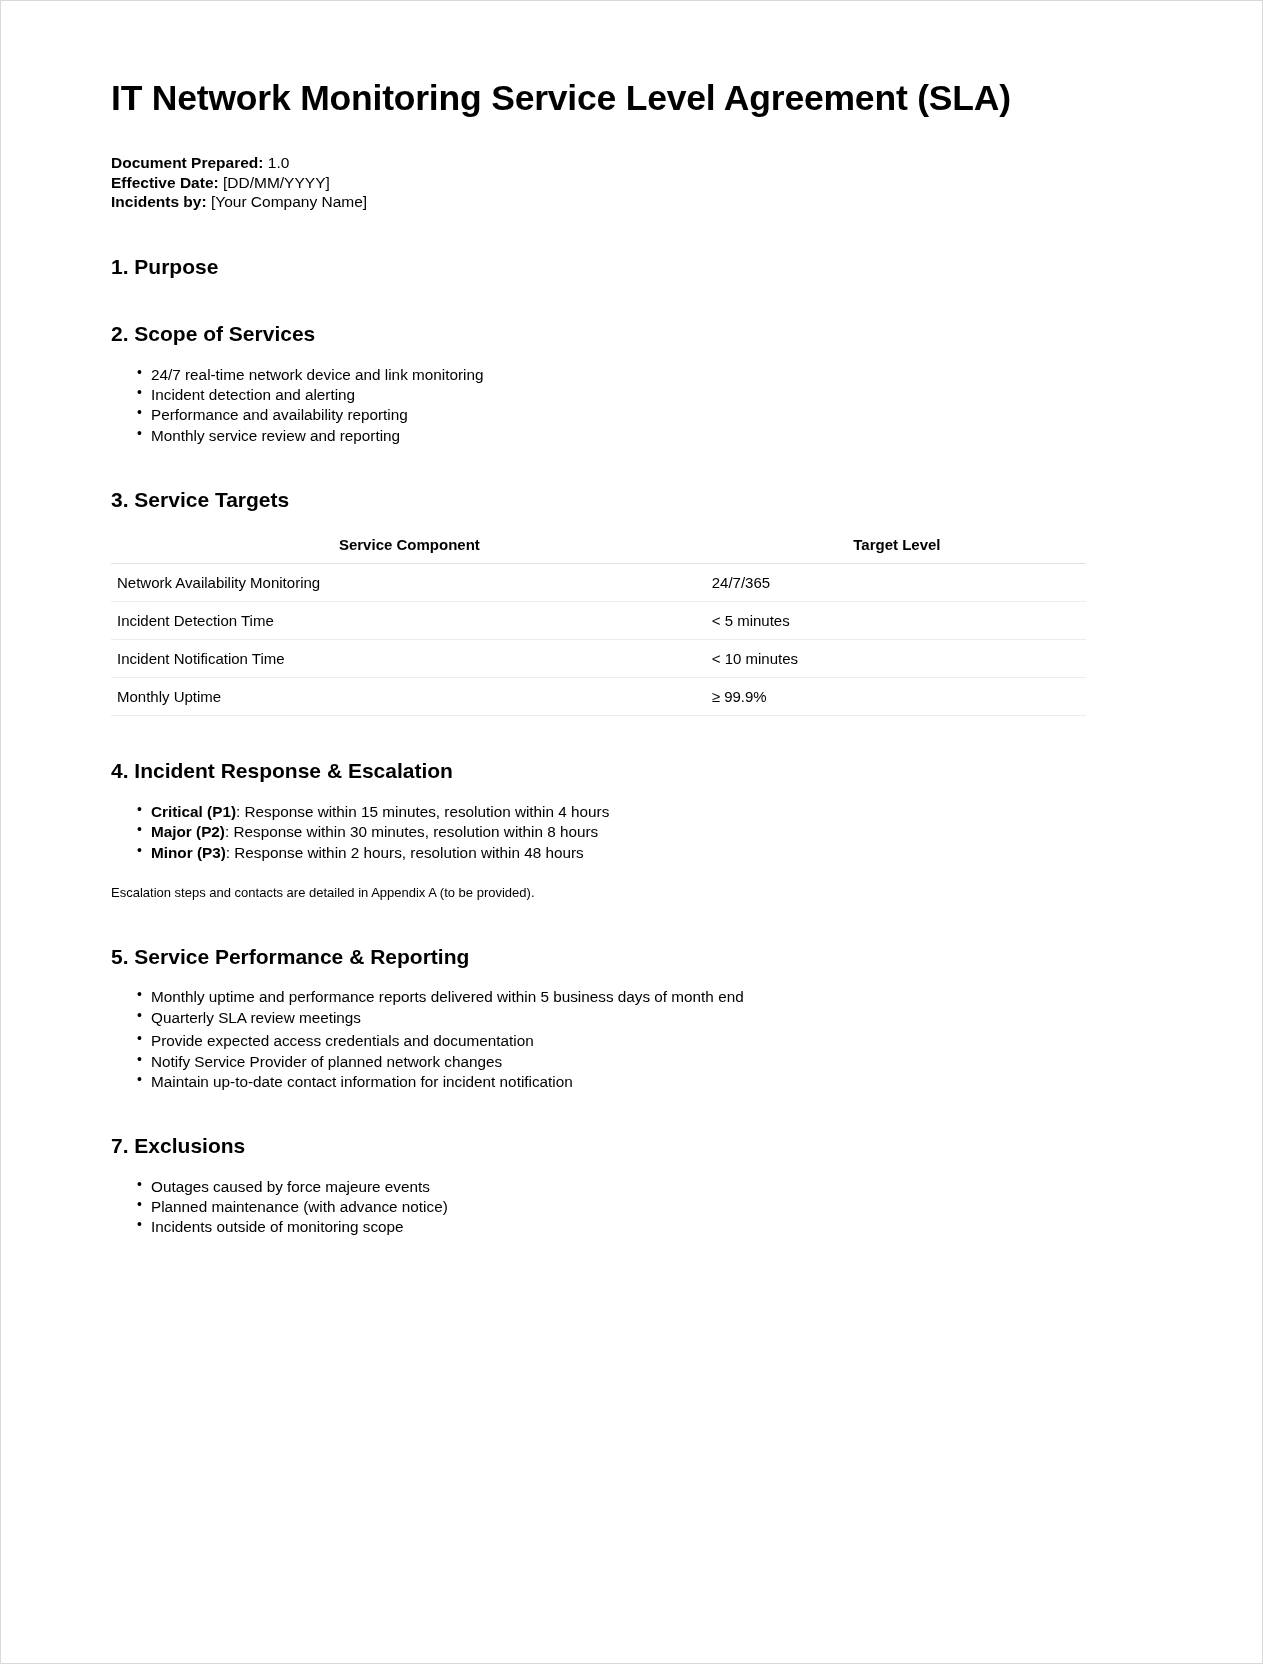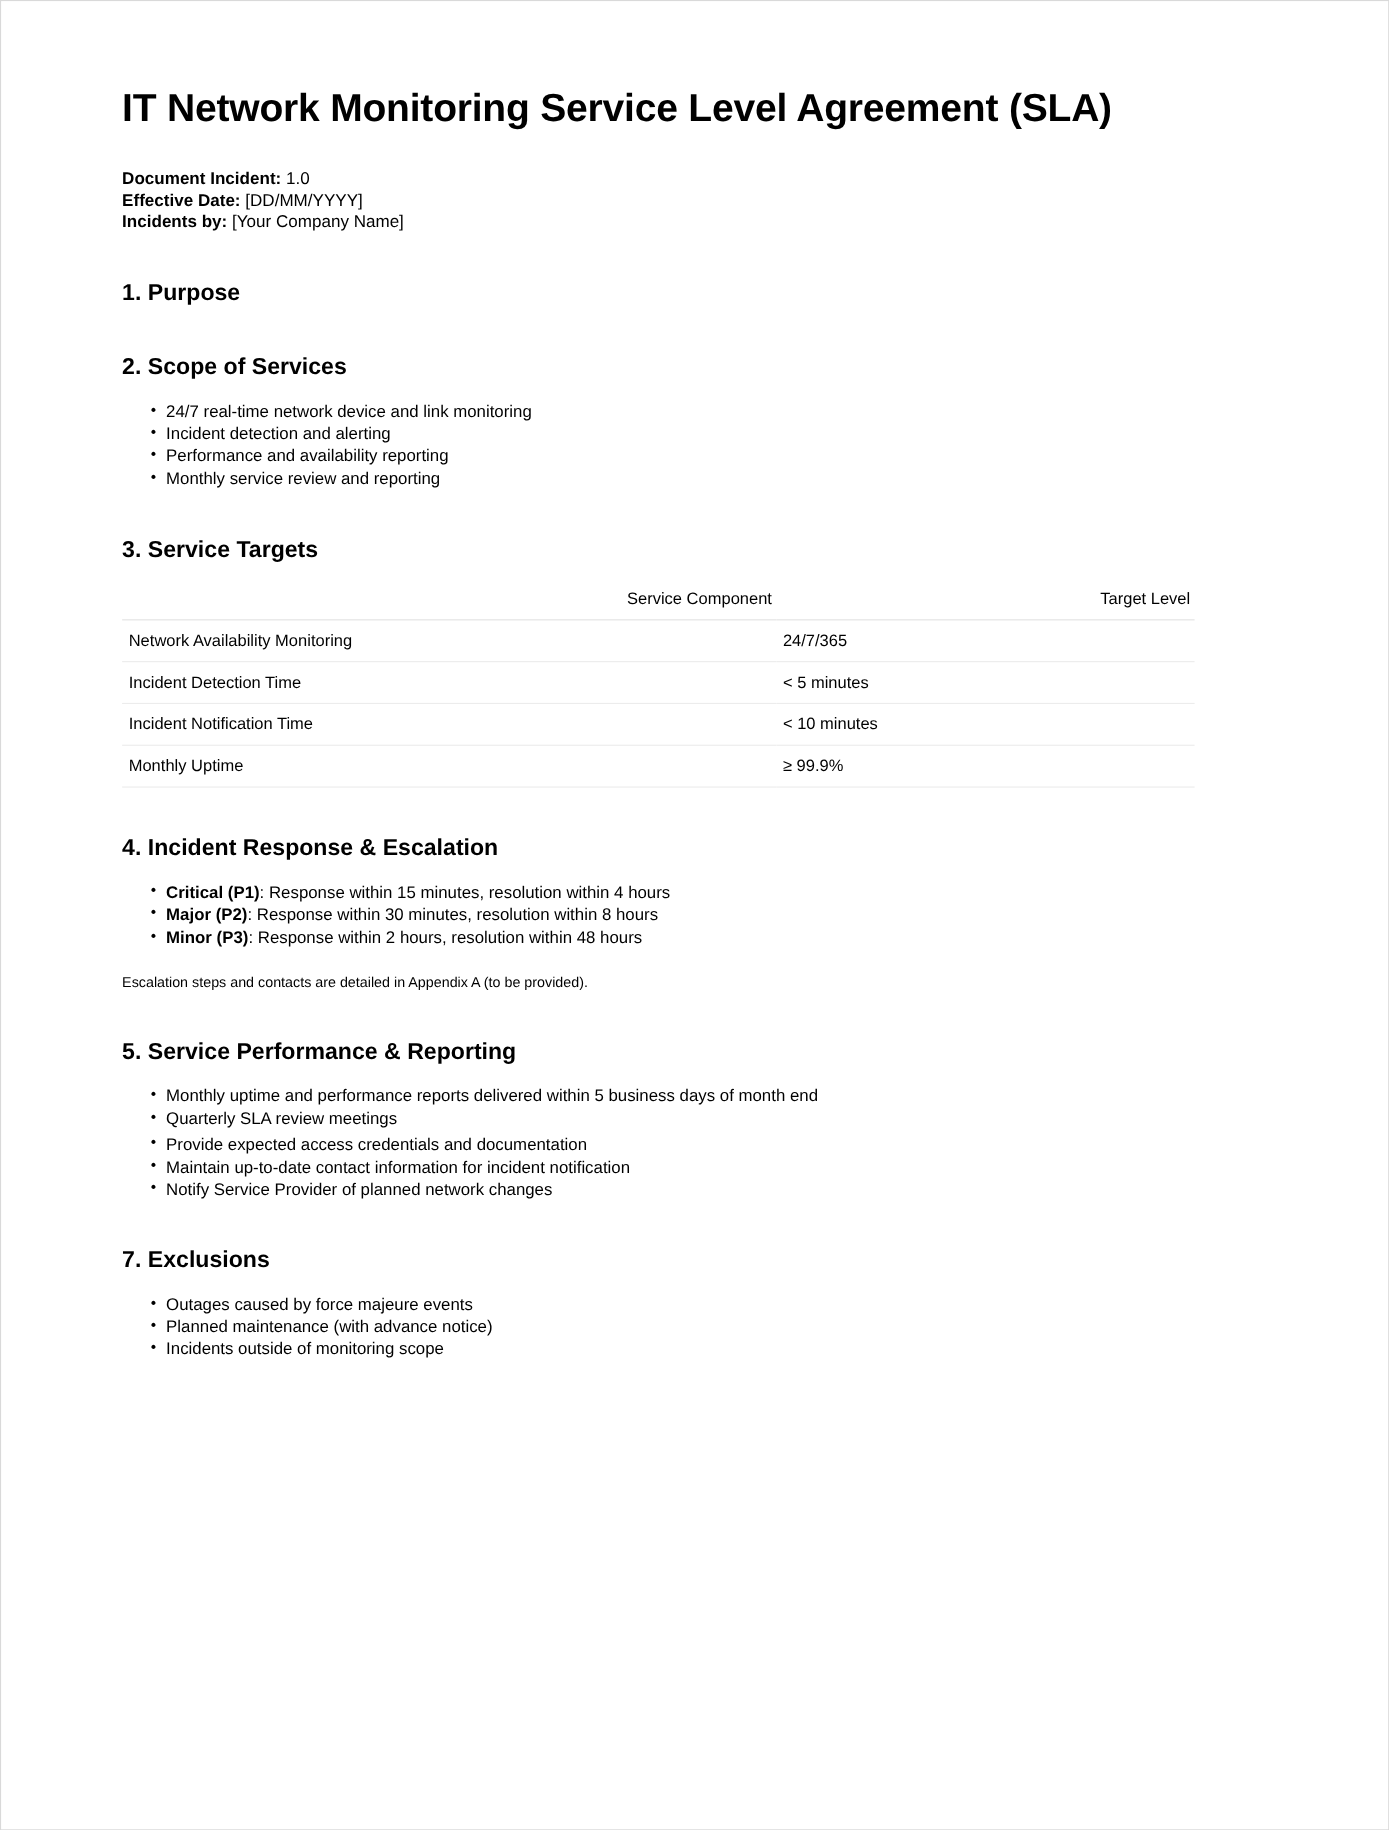--- a/index.html
+++ b/index.html
@@ -67,23 +67,23 @@
     font-size: 14px;
   }
   ul.bullets li .lead { font-weight: bold; }
   table.targets {
     border-collapse: collapse;
     width: 100%;
     max-width: 975px;
     margin-top: 2px;
   }
   table.targets th {
-    text-align: right;
+    text-align: center;
     font-size: 15px;
-    font-weight: normal;
+    font-weight: bold;
     padding: 6px 4px 10px 6px;
     border-bottom: 1px solid #e2e2e2;
   }
   table.targets td {
     text-align: left;
     font-size: 15px;
     padding: 10px 4px 10px 6px;
     border-bottom: 1px solid #ececec;
   }
   table.targets th.col-component,
@@ -97,21 +97,21 @@
 </style>
 </head>
 <body>
 
 <div class="page">
 
   <h1 class="doc-title">IT Network Monitoring Service Level Agreement (SLA)</h1>
 
   <div class="meta">
     <div class="meta-row">
-      <span class="meta-label">Document Incident:</span><span> 1.0</span>
+      <span class="meta-label">Document Prepared:</span><span> 1.0</span>
     </div>
     <div class="meta-row">
       <span class="meta-label">Effective Date:</span><span> [DD/MM/YYYY]</span>
     </div>
     <div class="meta-row">
       <span class="meta-label">Incidents by:</span><span> [Your Company Name]</span>
     </div>
   </div>
 
   <section>
@@ -172,22 +172,22 @@
     <h2 class="section-heading">5. Service Performance &amp; Reporting</h2>
     <ul class="bullets">
       <li><span>Monthly uptime and performance reports delivered within 5 business days of month end</span></li>
       <li><span>Quarterly SLA review meetings</span></li>
     </ul>
   </section>
 
   <section>
     <ul class="bullets">
       <li><span>Provide expected access credentials and documentation</span></li>
+      <li><span>Notify Service Provider of planned network changes</span></li>
       <li><span>Maintain up-to-date contact information for incident notification</span></li>
-      <li><span>Notify Service Provider of planned network changes</span></li>
     </ul>
   </section>
 
   <section>
     <h2 class="section-heading">7. Exclusions</h2>
     <ul class="bullets">
       <li><span>Outages caused by force majeure events</span></li>
       <li><span>Planned maintenance (with advance notice)</span></li>
       <li><span>Incidents outside of monitoring scope</span></li>
     </ul>

